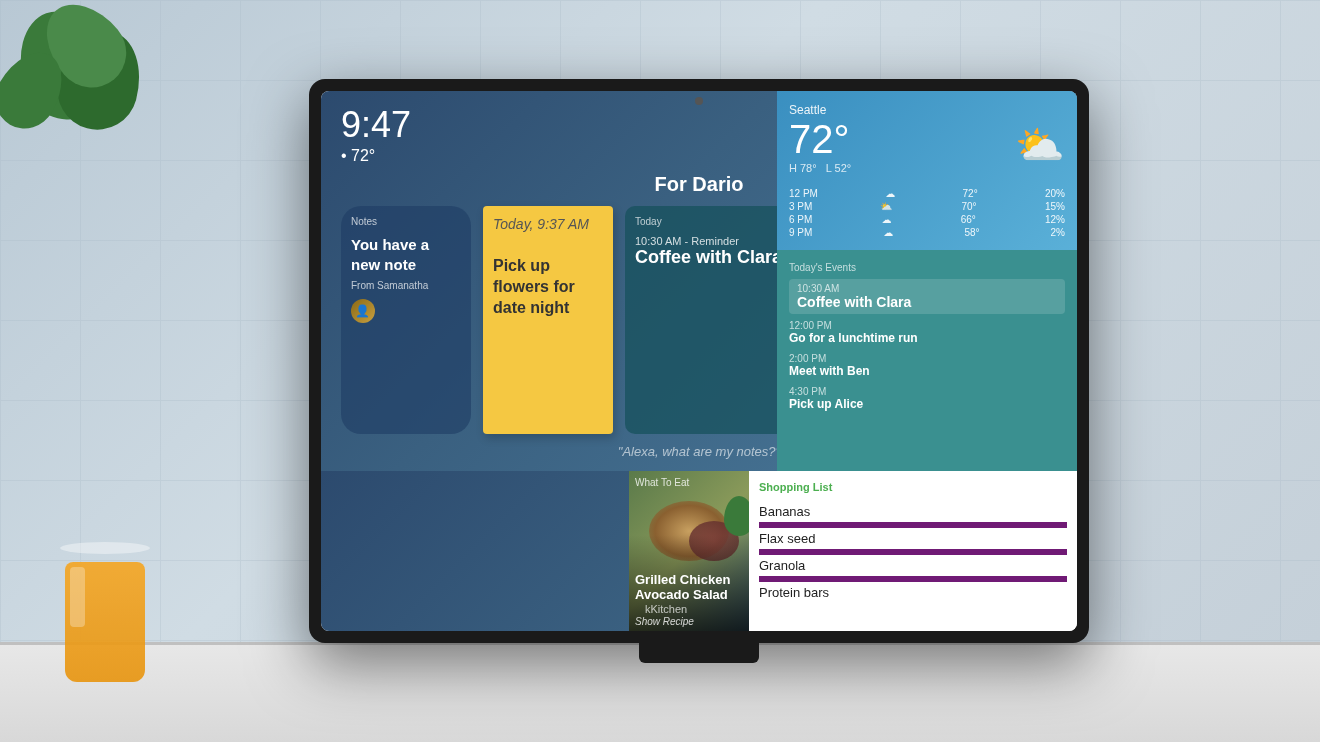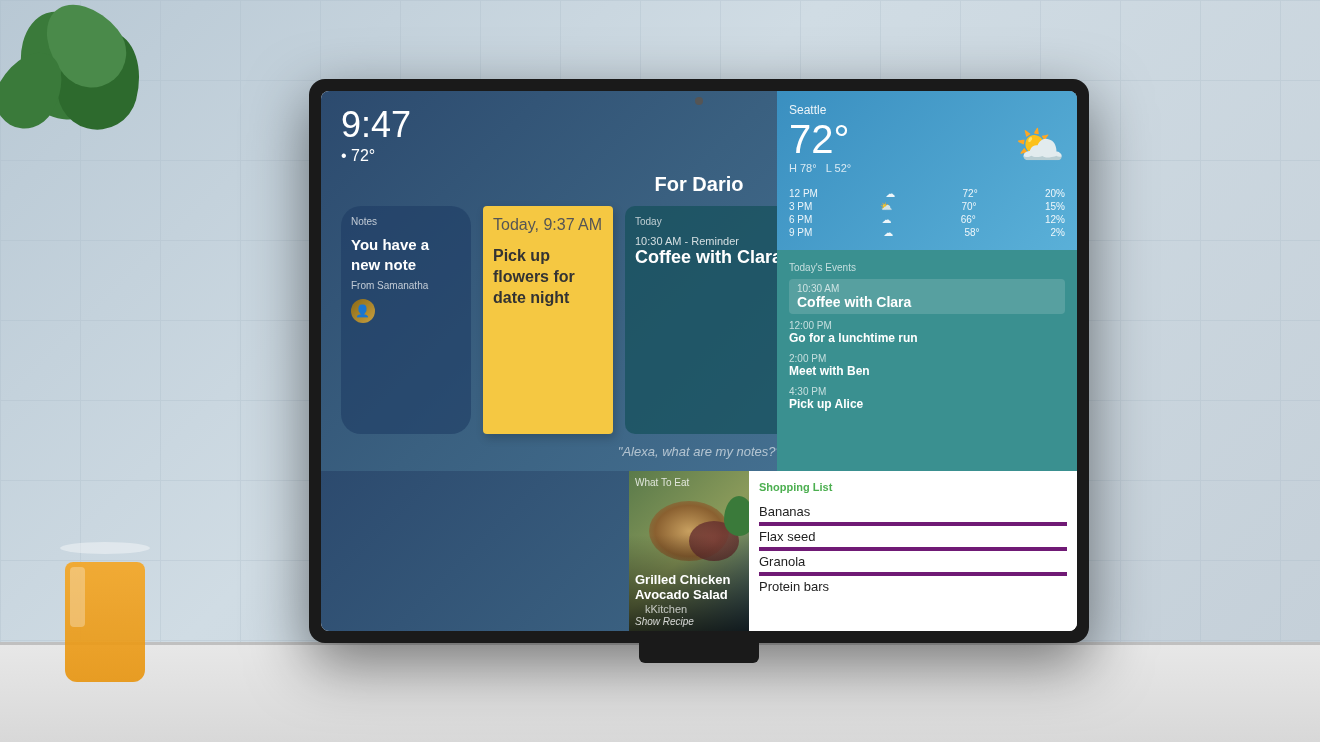--- a/index.html
+++ b/index.html
@@ -271,23 +271,24 @@
     .sticky-card {
       width: 130px;
       background: #f5c842;
       border-radius: 4px;
       padding: 10px;
       color: #222;
       flex-shrink: 0;
       box-shadow: 2px 4px 10px rgba(0,0,0,0.2);
     }
     .sticky-date {
-      font-size: 16px;
+      font-size: 14px;
       color: #555;
-      margin-bottom: 12px;
+      margin-bottom: 24px;
+      font-style: italic;
     }
     .sticky-text {
       font-size: 16px;
       font-weight: 600;
       line-height: 1.3;
       color: #333;
     }
 
     
     .reminder-card {
@@ -504,21 +505,21 @@
     .shopping-label {
       color: #4CAF50;
       font-size: 11px;
       font-weight: 600;
       margin-bottom: 8px;
     }
     .shopping-item {
       font-size: 13px;
       color: #222;
       padding: 3px 0;
-      border-bottom: 4px solid #701a75;
+      border-bottom: 6px solid #701a75;
     }
     .shopping-item:last-child {
       border-bottom: none;
     }
 
     
     .content-area {
       display: flex;
       height: 100%;
     }

